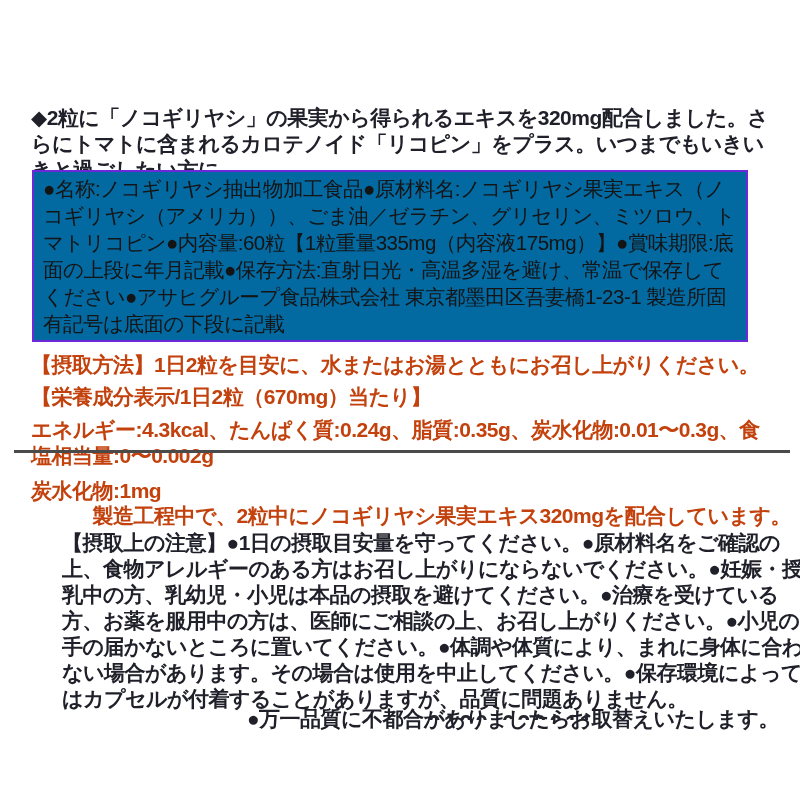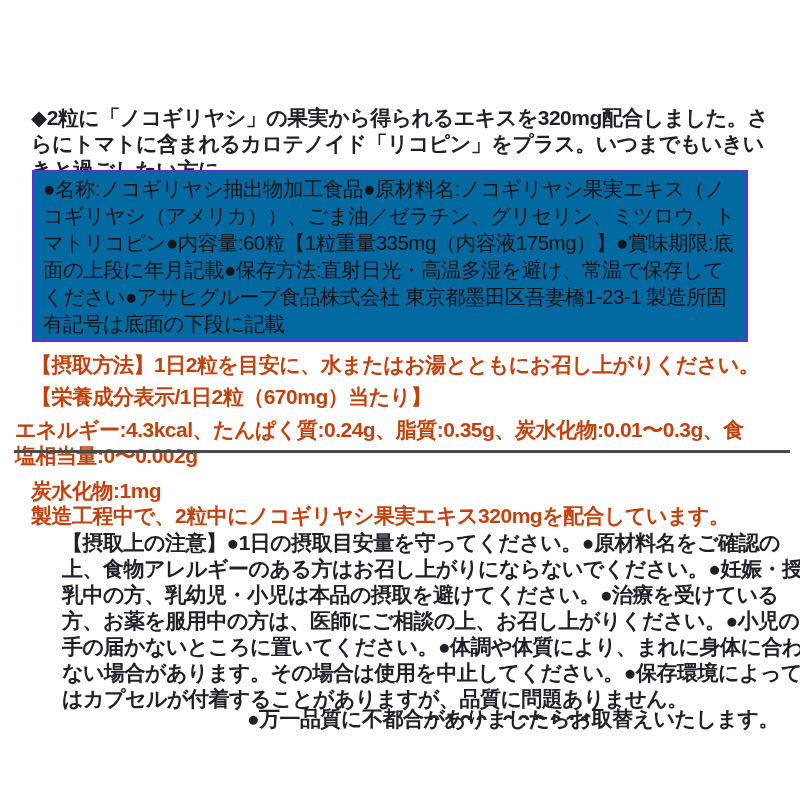--- a/index.html
+++ b/index.html
@@ -25,27 +25,27 @@
   #spec-box{
     left:32px;top:170px;width:694px;
     background:#0369a1;
     border:2px solid #6d28d9;
     padding:3px 9px;
     font-size:20.5px;line-height:27px;
     color:#141414;font-weight:400;
   }
   #intake{left:31px;top:331px;width:755px;font-size:21px;line-height:26px;}
   #nutri-head{left:31px;top:363px;width:755px;font-size:21px;line-height:26px;}
-  #nutri-vals{left:15px;top:396px;width:748px;font-size:21px;line-height:26px;}
+  #nutri-vals{left:31px;top:396px;width:748px;font-size:21px;line-height:26px;}
   #divider{
     position:absolute;left:14px;top:450px;width:776px;height:3px;
     background:#4a4a4a;
   }
   #lycopene{left:31px;top:457px;width:755px;font-size:21px;line-height:25px;}
-  #manufacturing{left:31px;top:482px;width:760px;font-size:21px;line-height:25px;}
+  #manufacturing{left:31px;top:482px;width:760px;font-size:21px;line-height:25px;text-align:right;}
   #caution{
     left:26px;top:509px;width:748px;
     font-size:21px;line-height:26px;margin-left:36px;
   }
   #replacement{left:31px;top:685px;width:748px;font-size:21px;line-height:26px;text-align:right;}
   #phone-clip{
     position:absolute;left:428px;top:711px;width:210px;height:9px;
     overflow:hidden;
   }
   #phone-clip span{

